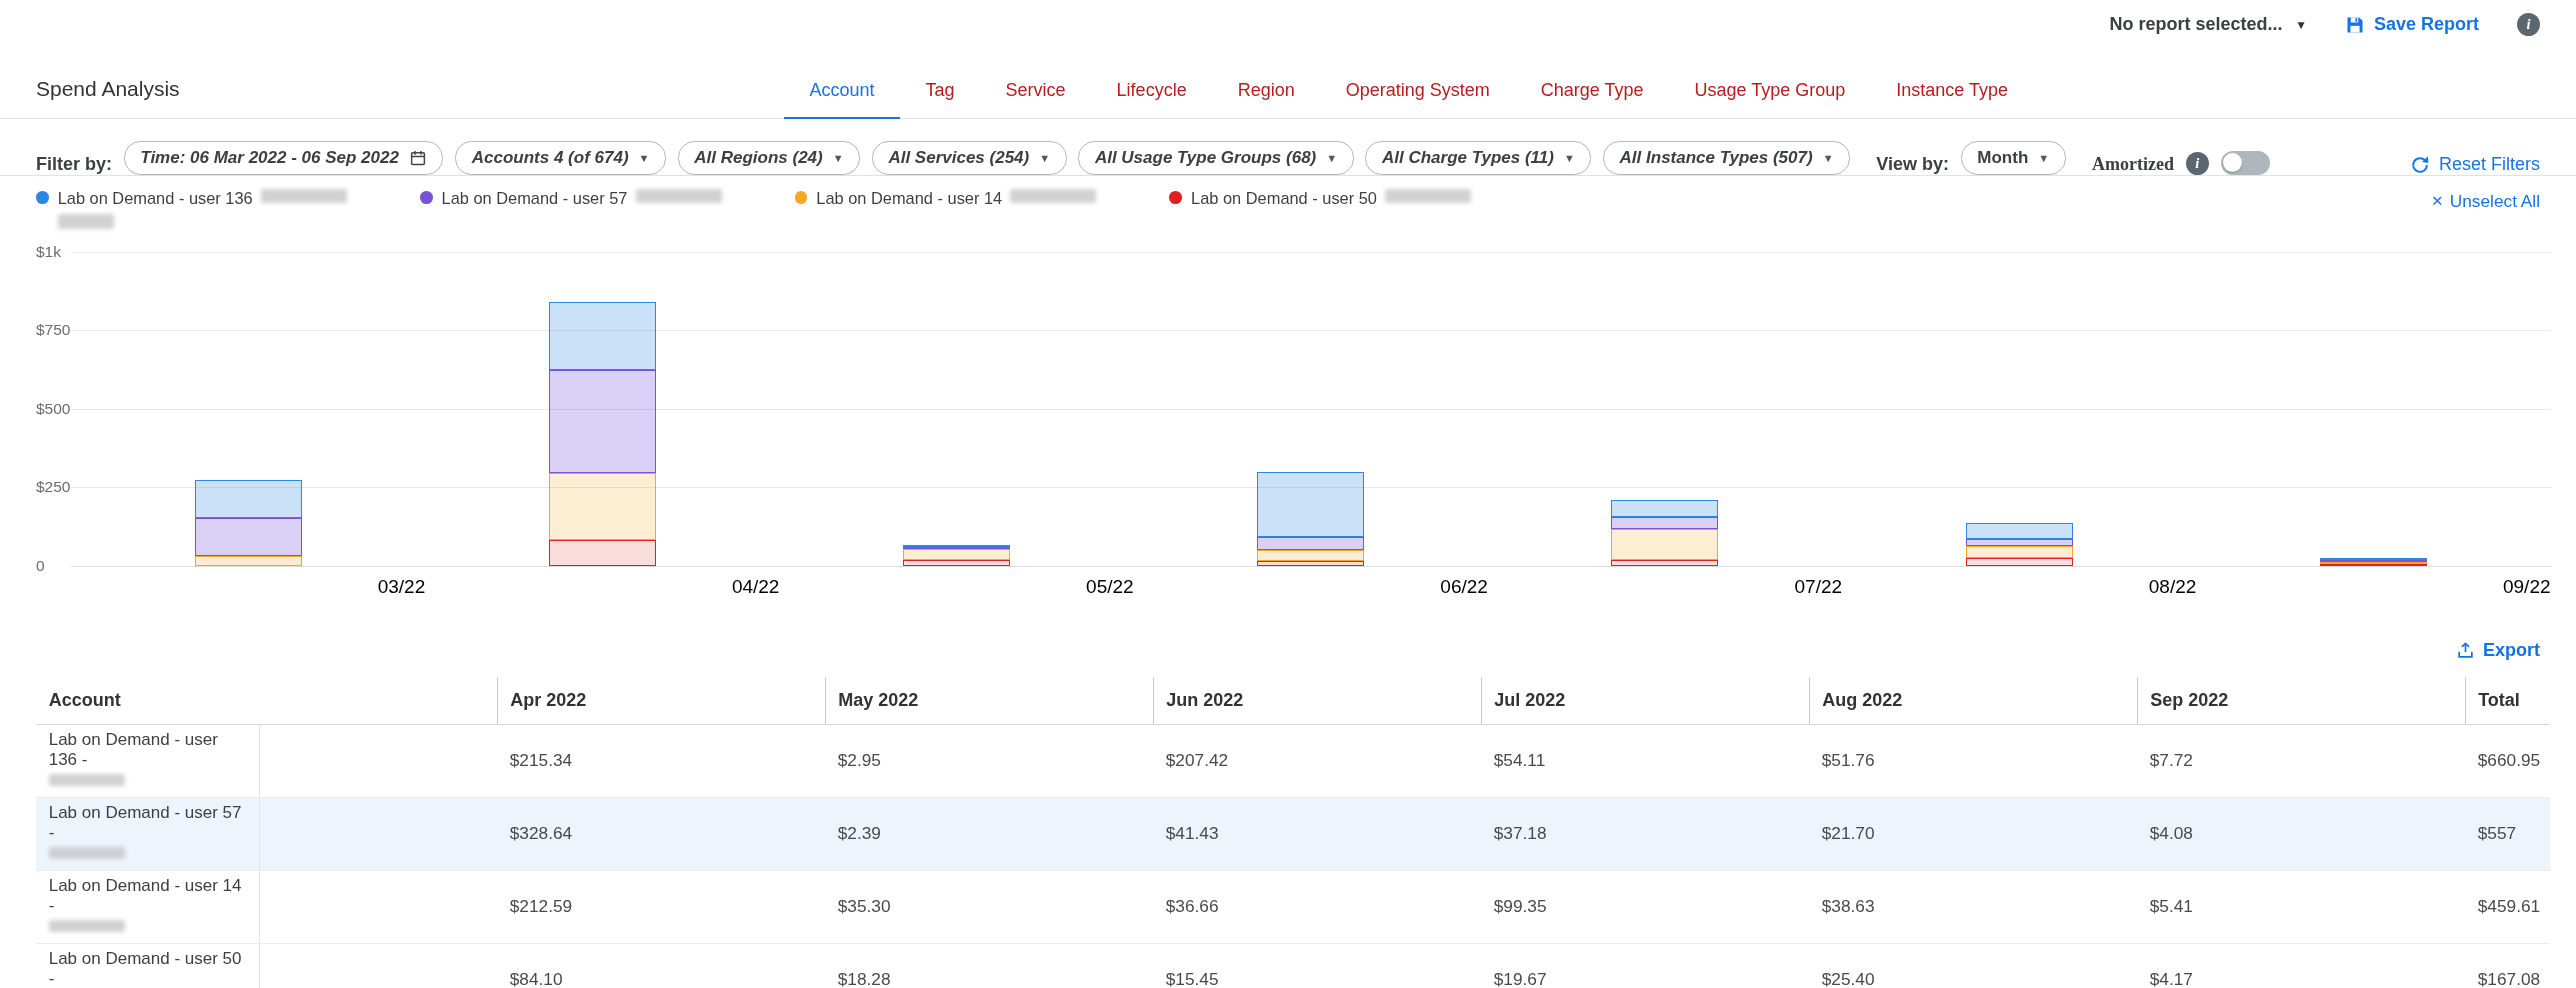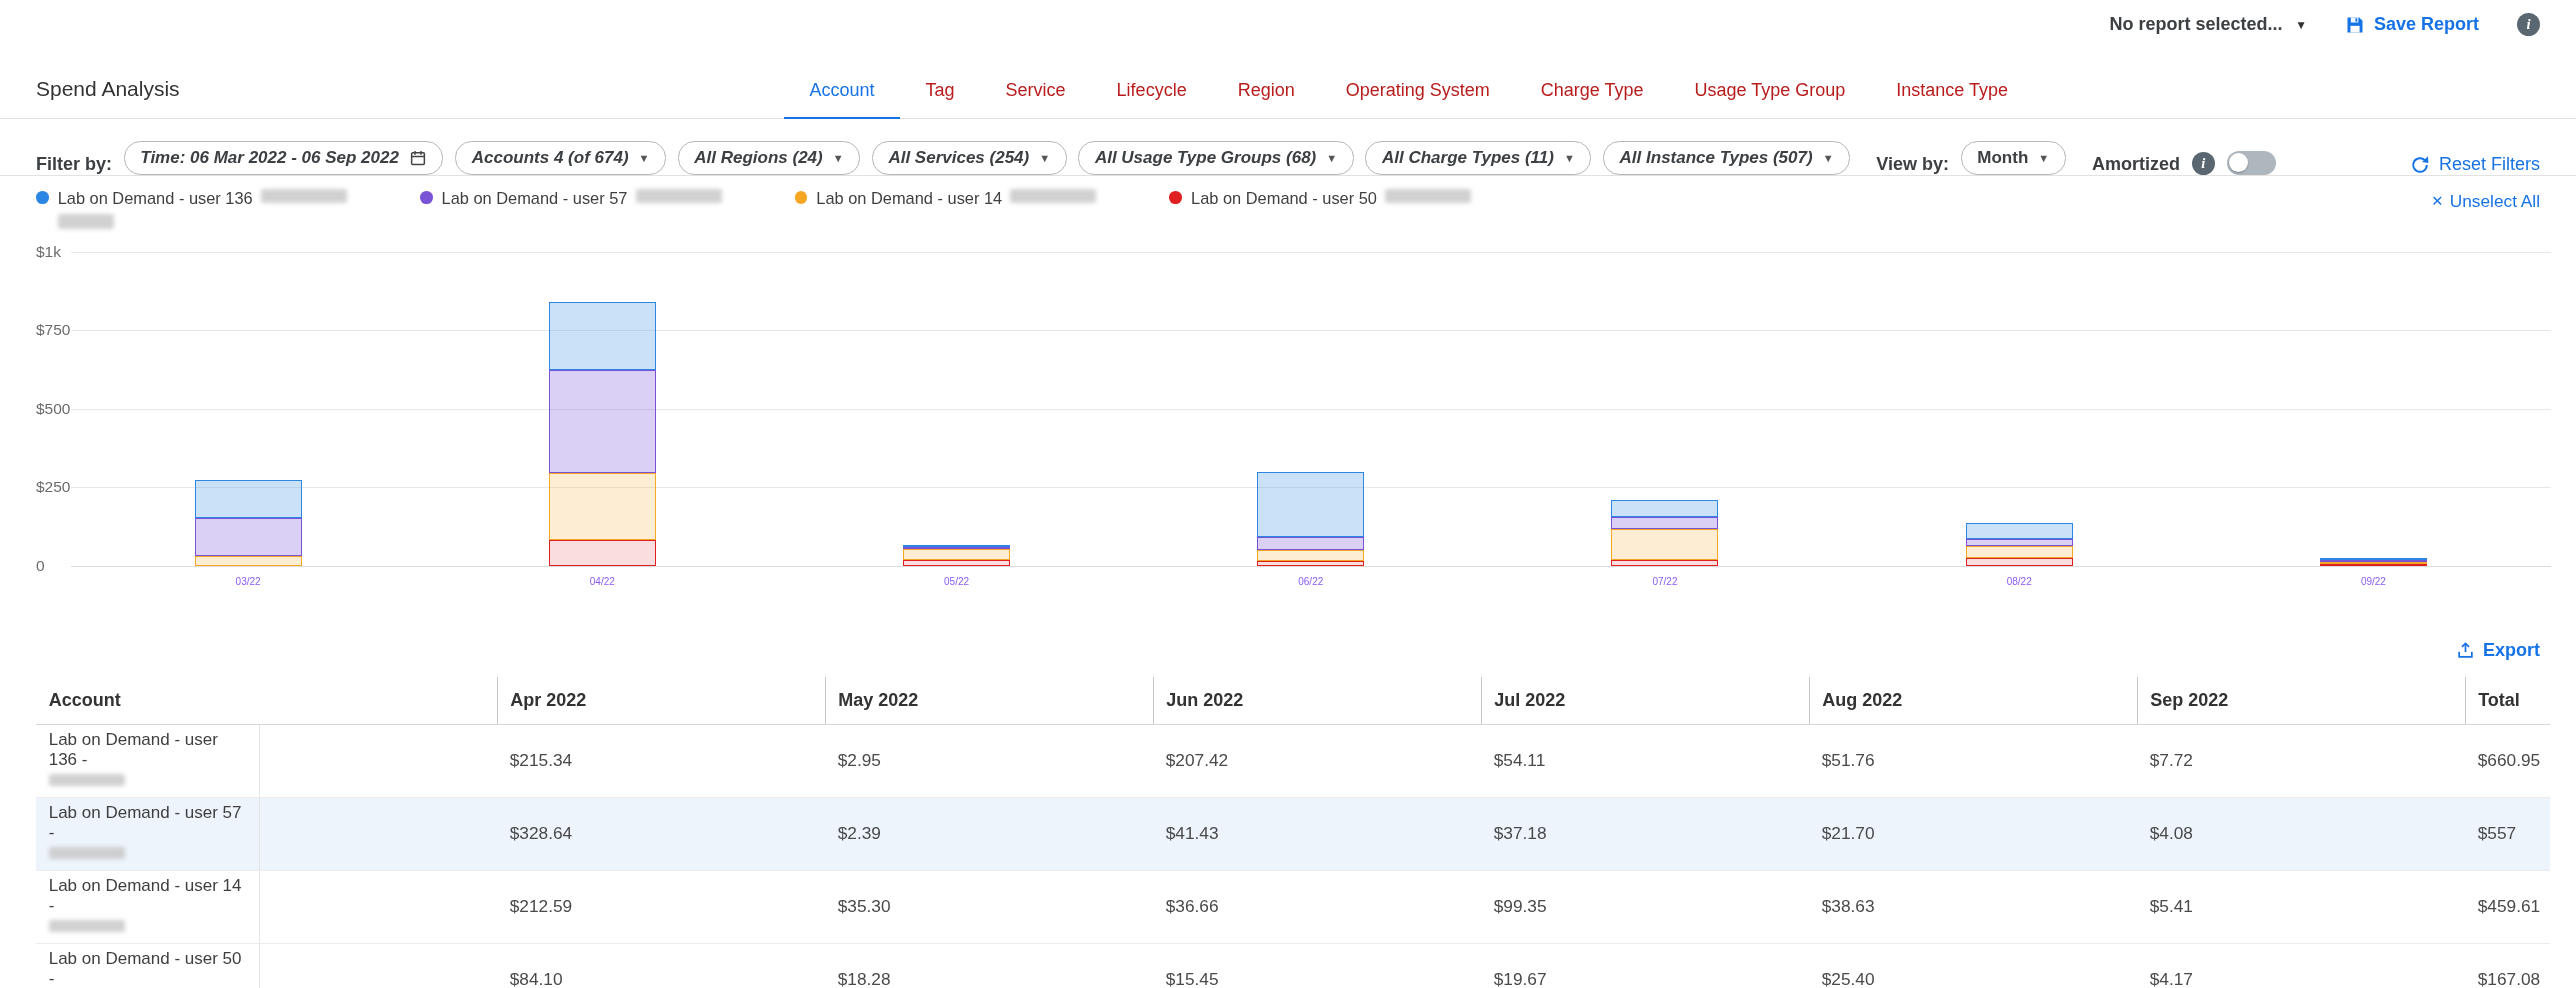--- a/index.html
+++ b/index.html
@@ -26,21 +26,21 @@
   .tab.active { color:#1673E6; border-bottom-color:#1673E6; }
 
   
   .filterbar { height:57px; border-bottom:0.9px solid #e2e2e2; display:flex; align-items:flex-end; padding:0 36px; gap:11.8px; }
   .filter-label, .viewby-label, .amortized-label { font-weight:bold; font-size:18px; white-space:nowrap; }
   .pills { display:flex; gap:11.8px;font-style:italic; }
   .pill { display:inline-flex; align-items:center; gap:10px; border:0.9px solid #b6b6b6; border-radius:16.4px;
     height:34px; padding:0 15.5px; font-size:17px; font-weight:bold; color:#3c4043; background:#fff; cursor:pointer; white-space:nowrap; }
   .chev { font-size:11px; color:#555; }
   .viewby-label { margin-left:14.5px; }
-  .amortized-label { margin-left:14.5px; }
+  .amortized-label { margin-left:14.5px;font-family:Liberation Serif, serif; }
   .toggle { width:49px; height:24.5px; border-radius:12.7px; background:#aeb7be; position:relative; cursor:pointer; flex:none; }
   .toggle .knob { position:absolute; left:2.7px; top:2.7px; width:19px; height:19px; border-radius:50%; background:#fff; box-shadow:0 0.9px 1.8px rgba(0,0,0,.3); }
   .reset { margin-left:auto; color:#1673E6; display:flex; align-items:center; gap:9px; font-size:18px; cursor:pointer; white-space:nowrap; }
 
   
   .legendbar { position:relative; padding:12.7px 36px 1.8px 36px; display:flex; gap:73px; min-height:56px; align-items:flex-start; }
   .legend-item { display:flex; gap:9px; align-items:flex-start; cursor:pointer; }
   .dot { width:12.7px; height:12.7px; border-radius:50%; margin-top:2.7px; flex:none; }
   .legend-col { display:flex; flex-direction:column; gap:6.4px; }
   .legend-line { display:flex; gap:8.2px; align-items:flex-start; font-size:16.4px; color:#3f3f3f; }
@@ -51,21 +51,21 @@
   
   .chart { position:relative; height:373px; }
   .gridline { position:absolute; left:71px; right:25.5px; height:0.9px; background:#e8e8e8; }
   .gridline.base { background:#dcdcdc; }
   .ylabel { position:absolute; left:36px; transform:translateY(-50%); font-size:15.5px; color:#6b6b6b; }
   .bars { position:absolute; left:71px; right:25.5px; top:20px; height:314px; display:flex; }
   .bar-group { flex:1; display:flex; justify-content:center; align-items:flex-end; }
   .bar { width:107px; display:flex; flex-direction:column-reverse; }
   .seg { width:100%; border:1.8px solid; }
   .xlabels { position:absolute; left:71px; right:25.5px; top:344px; display:flex; }
-  .xlabel { flex:1; text-align:center; font-size:10px; color:#8b5cf6; }
+  .xlabel { flex:1; text-align:right; font-size:19px; color:#000000; }
 
   
   .export-row { display:flex; justify-content:flex-end; padding:0 36px; margin-top:35px; }
   .export-link { color:#1673E6; font-weight:bold; display:flex; align-items:center; gap:8.2px; font-size:18px; cursor:pointer; }
 
   
   table.data-table { width:2514px; margin:16.4px 25.5px 0 36px; border-collapse:collapse; table-layout:fixed; font-size:17.3px; }
   .data-table th { text-align:left; font-weight:bold; font-size:18px; color:#333; padding:12.7px 11px 12.7px 12.7px; border-bottom:0.9px solid #d6d6d6; white-space:nowrap; }
   .data-table th.tick { border-left:0.9px solid #c9c9c9; }
   .data-table td { padding:5.5px 11px 5.5px 12.7px; border-bottom:0.9px solid #ececec; color:#4a4a4a; vertical-align:middle; height:47px; }

